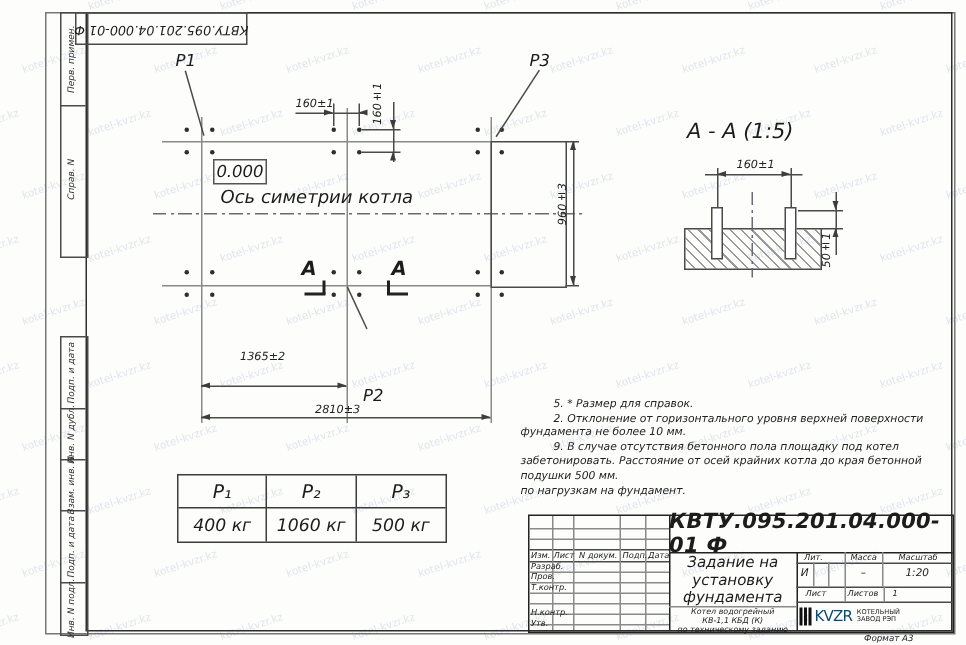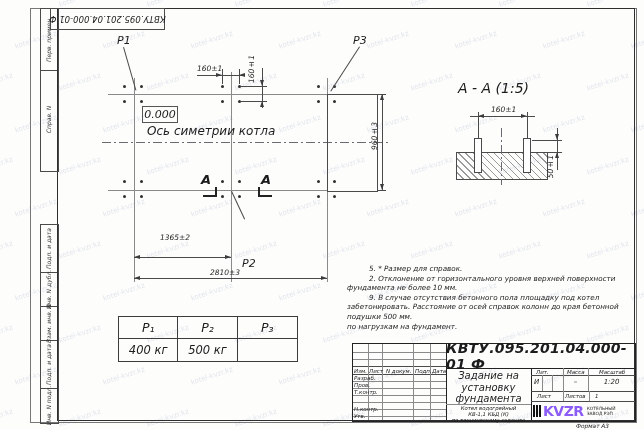--- a/index.html
+++ b/index.html
@@ -268,29 +268,30 @@
   <div class="v" style="left:557px;top:128px;height:42px;"></div>
   <div class="ar d" style="left:554.5px;top:134px;"></div>
   <div class="ar u" style="left:554.5px;top:152px;"></div>
   <div class="vtext" style="left:546px;top:155px;">50±1</div>
 
   <div id="loads">
     <div>P₁</div>
     <div>P₂</div>
     <div>P₃</div>
     <div>400 кг</div>
+    <div>1060 кг</div>
     <div>500 кг</div>
   </div>
 
   <div class="abs" style="left:347px;top:264px;width:292px;">
     <div class="nt ind">5. * Размер для справок.</div>
     <div class="nt ind">2. Отклонение от горизонтального уровня верхней поверхности</div>
     <div class="nt">фундамента не более 10 мм.</div>
     <div class="nt ind">9. В случае отсутствия бетонного пола площадку под котел</div>
-    <div class="nt">забетонировать. Расстояние от осей справок колонн до края бетонной</div>
+    <div class="nt">забетонировать. Расстояние от осей крайних котла до края бетонной</div>
     <div class="nt">подушки 500 мм.</div>
     <div class="nt">по нагрузкам на фундамент.</div>
   </div>
 
   <div id="tblock">
 
     <div class="v thk" style="left:93px;top:0;height:76px;"></div>
     <div class="h thk" style="left:93px;top:24px;width:189px;"></div>
     <div class="v thk" style="left:178px;top:24px;height:52px;"></div>
 
@@ -355,21 +356,21 @@
     <div class="tb-si" style="left:184px;top:49px;">Лист</div>
     <div class="tb-si" style="left:212px;top:49px;">Листов</div>
     <div class="tb-si" style="left:242px;top:49px;">1</div>
 
     <div class="abs" style="left:180px;top:58px;width:102px;height:18px;display:flex;align-items:center;">
       <span style="display:inline-flex;align-items:flex-end;gap:1px;margin-right:2px;">
         <i style="display:block;width:2px;height:12px;background:#111;"></i>
         <i style="display:block;width:2px;height:12px;background:#111;"></i>
         <i style="display:block;width:2px;height:12px;background:#111;"></i>
       </span>
-      <span style="font-weight:bold;font-size:14px;letter-spacing:-0.5px;color:#8b5cf6;">KVZR</span>
+      <span style="font-weight:normal;font-size:10px;letter-spacing:-0.5px;color:#0c4a6e;">KVZR</span>
       <span style="margin-left:3px;font-size:4.4px;line-height:5px;color:#222;">
         <span style="display:block;">КОТЕЛЬНЫЙ</span>
         <span style="display:block;">ЗАВОД РЭП</span>
       </span>
     </div>
   </div>
 
   <div class="abs it" style="left:576px;top:422.5px;font-size:5.8px;">Формат А3</div>
 
 </div>

